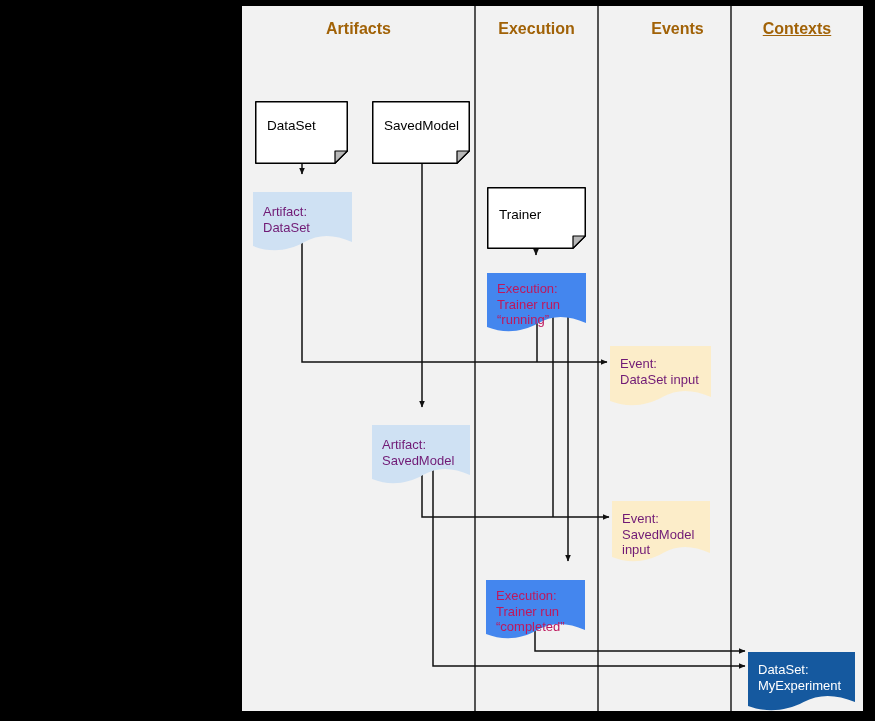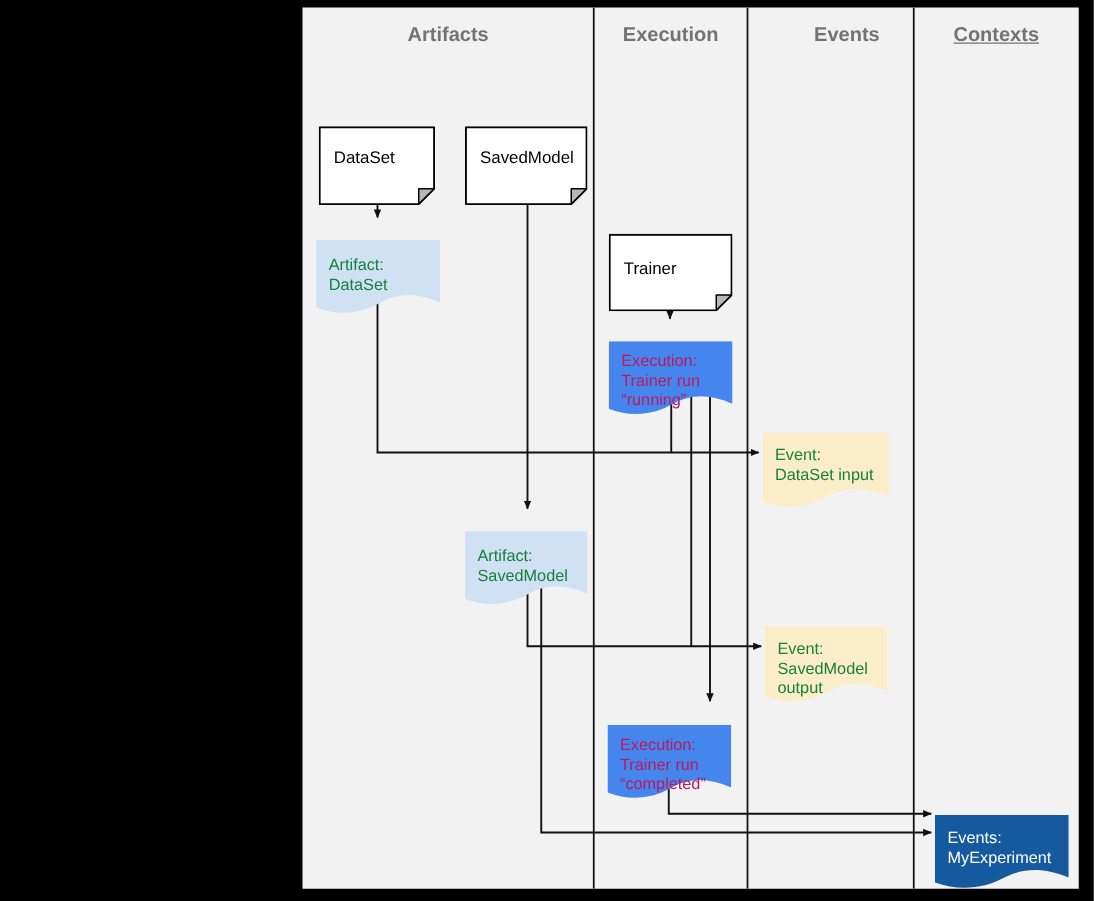--- a/index.html
+++ b/index.html
@@ -8,33 +8,33 @@
     background:#000000;
     font-family:"Liberation Sans", sans-serif;
   }
   .slide{
     position:absolute;left:242px;top:6px;width:621px;height:705px;
     background:#f2f2f2;
   }
   .connectors{position:absolute;left:0;top:0;width:621px;height:705px;display:block;}
   .col-header{
     position:absolute;top:12px;height:22px;
-    font-size:16px;font-weight:700;color:#737373;
+    font-size:16px;font-weight:700;color:#a16207;
     text-align:center;line-height:22px;
   }
   .hdr-artifacts{left:0;width:233px;}
   .hdr-execution{left:233px;width:123px;}
   .hdr-events{left:356px;width:159px;}
   .hdr-contexts{left:489px;width:132px;text-decoration:underline;}
   .node{position:absolute;margin-top:16px;}
   .shape-svg{position:absolute;left:0;top:0;display:block;}
   .node-text{
     position:absolute;left:0;top:0;right:0;
     padding:9px 6px 0 10px;
-    font-size:13px;line-height:15.5px;color:#15803d;
+    font-size:13px;line-height:15.5px;color:#701a75;
   }
   .node-text div{white-space:nowrap;}
   .doc .node-text{
     padding:0 0 0 12px;top:0;bottom:13px;
     display:flex;align-items:center;font-size:13.5px;color:#000;
   }
   .artifact{--fill:#cfe1f3;}
   .execution{--fill:#4486ee;}
   .execution .node-text{color:#be185d;padding-top:8px;}
   .event{--fill:#fcedc9;}
@@ -152,38 +152,38 @@
     </div>
   </div>
 
   <div class="node event n-event-savedmodel-output">
       <svg width="98" height="64" viewBox="0 0 98 64" class="shape-svg">
         <path d="M0,0 H98 V52 C80.36,44 64.68,44 50.96,52 C35.28,61 17.64,63 0,56 Z" fill="#fcedc9"></path>
       </svg>
     <div class="node-text">
       <div>Event:</div>
       <div>SavedModel</div>
-      <div>output</div>
+      <div>input</div>
     </div>
   </div>
 
   <div class="node execution n-exec-completed">
       <svg width="99" height="62" viewBox="0 0 99 62" class="shape-svg">
         <path d="M0,0 H99 V50 C81.17999999999999,42 65.34,42 51.480000000000004,50 C35.64,59 17.82,61 0,54 Z" fill="#4486ee"></path>
       </svg>
     <div class="node-text">
       <div>Execution:</div>
       <div>Trainer run</div>
       <div>“completed”</div>
     </div>
   </div>
 
   <div class="node context n-context-myexperiment">
       <svg width="107" height="62" viewBox="0 0 107 62" class="shape-svg">
         <path d="M0,0 H107 V50 C87.74,42 70.62,42 55.64,50 C38.519999999999996,59 19.259999999999998,61 0,54 Z" fill="#15599f"></path>
       </svg>
     <div class="node-text">
-      <div>Events:</div>
+      <div>DataSet:</div>
       <div>MyExperiment</div>
     </div>
   </div>
 
 </div>
 
 </body></html>

